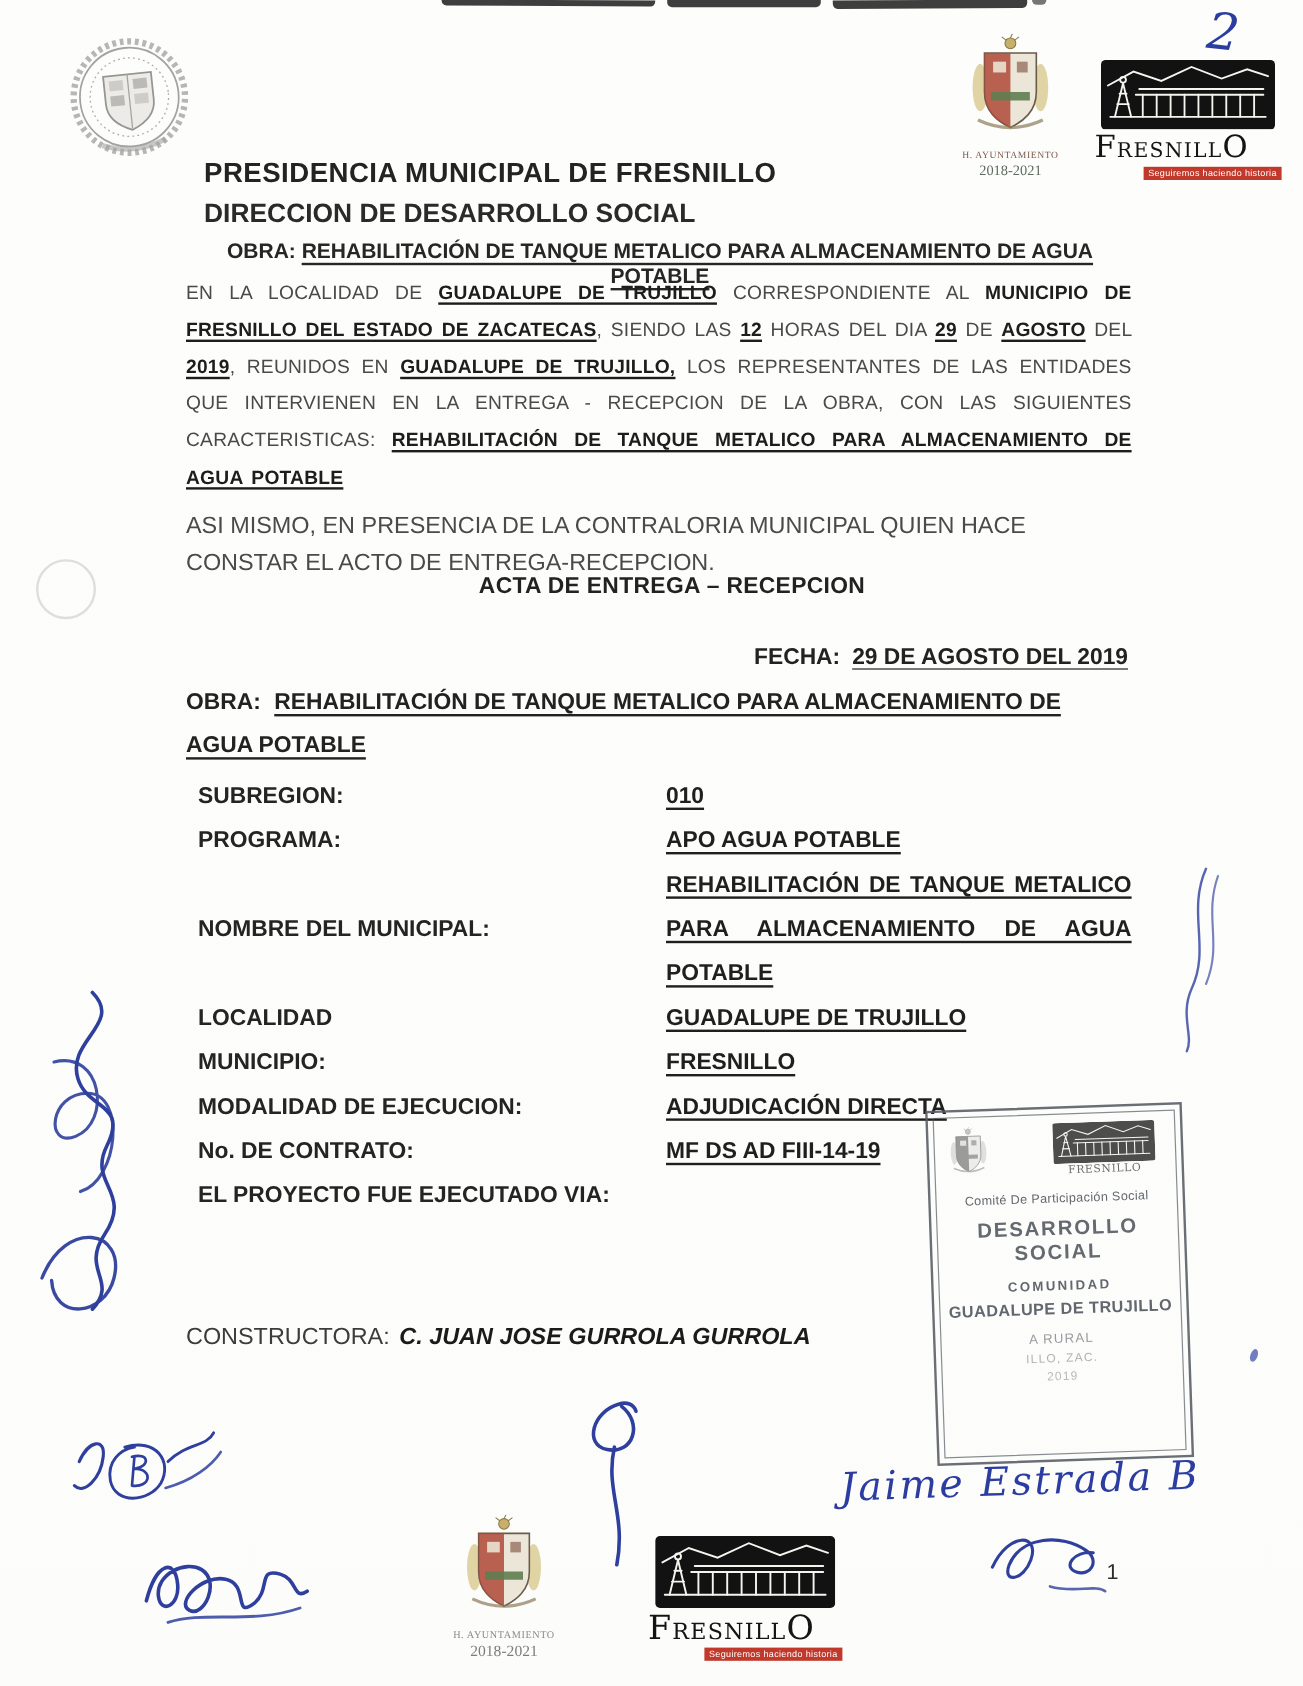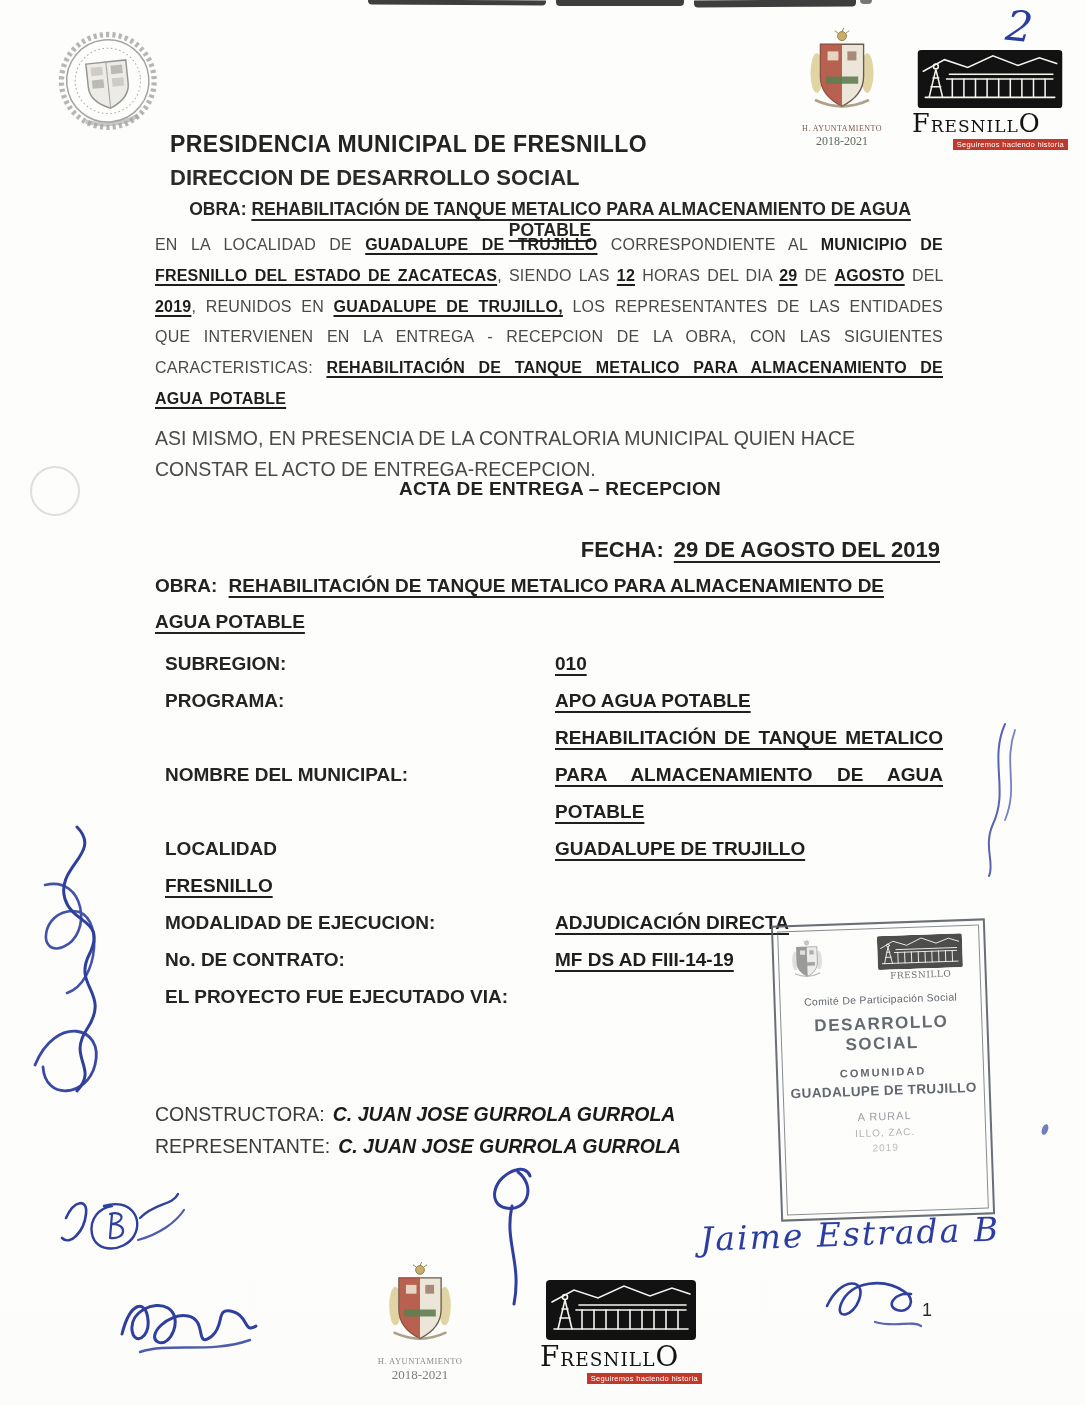--- a/index.html
+++ b/index.html
@@ -43,21 +43,21 @@
   .obra-line { position:absolute; left:150px; top:199px; width:800px; text-align:center;
     font-size:17.5px; font-weight:bold; color:#262626; }
   .obra-line .obra-value, .obra2 .obra2-value { text-decoration:underline; text-underline-offset:4px; text-decoration-thickness:1.5px; }
   .intro { position:absolute; left:155px; top:230px; width:788px; font-size:16px;
     line-height:30.8px; text-align:justify; letter-spacing:.2px; word-spacing:2.5px; color:#4a4a4a; }
   .seg-b { font-weight:bold; color:#1d1d1d; }
   .seg-u { text-decoration:underline; text-underline-offset:3px; text-decoration-thickness:1.5px; }
   .para2 { position:absolute; left:155px; top:423px; width:788px; font-size:19.5px; line-height:31px; color:#4a4a4a; }
   .acta-heading { position:absolute; left:170px; top:478px; width:780px; text-align:center;
     font-size:19px; font-weight:bold; color:#222; letter-spacing:.3px; }
-  .fecha-line { position:absolute; right:146px; top:537px; font-size:22px; font-weight:bold; color:#222; }
+  .fecha-line { position:absolute; right:146px; top:537px; font-size:19px; font-weight:bold; color:#222; }
   .fecha-line .fecha-value { text-decoration:underline; text-underline-offset:4px; margin-left:10px; }
   .obra2 { position:absolute; left:155px; top:568px; width:772px; font-size:19px;
     font-weight:bold; color:#222; line-height:36px; }
   .obra2 .obra-label { margin-right:6px; }
   
   .details { position:absolute; left:165px; top:645px; width:778px; }
   .detail-row { display:flex; align-items:center; min-height:37px; }
   .detail-label { width:390px; flex-shrink:0; font-size:19px; font-weight:bold; color:#242424; }
   .detail-value { flex:1; font-size:19px; font-weight:bold; color:#1f1f1f;
     text-decoration:underline; text-underline-offset:4px; text-decoration-thickness:1.5px; }
@@ -226,42 +226,40 @@
     </div>
     <div class="detail-row">
       <div class="detail-label">NOMBRE DEL MUNICIPAL:</div>
       <div class="detail-value multiline">REHABILITACIÓN DE TANQUE METALICO PARA ALMACENAMIENTO DE AGUA POTABLE</div>
     </div>
     <div class="detail-row">
       <div class="detail-label">LOCALIDAD</div>
       <div class="detail-value">GUADALUPE DE TRUJILLO</div>
     </div>
     <div class="detail-row">
+      <div class="detail-label">MUNICIPIO:</div>
       <div class="detail-value">FRESNILLO</div>
     </div>
     <div class="detail-row">
       <div class="detail-label">MODALIDAD DE EJECUCION:</div>
       <div class="detail-value">ADJUDICACIÓN DIRECTA</div>
     </div>
     <div class="detail-row">
       <div class="detail-label">No. DE CONTRATO:</div>
       <div class="detail-value">MF DS AD FIII-14-19</div>
     </div>
     <div class="detail-row">
       <div class="detail-label">EL PROYECTO FUE EJECUTADO VIA:</div>
       <div class="detail-value"></div>
     </div>
   </div>
 
   <div class="parties">
     <div class="party-line">
       <span>CONSTRUCTORA:</span><span class="party-name">C. JUAN JOSE GURROLA GURROLA</span>
-    </div>
-    <div class="party-line">
-      <span>REPRESENTANTE:</span><span class="party-name">C. JUAN JOSE GURROLA GURROLA</span>
     </div>
   </div>
 
   <div class="stamp">
     <div class="stamp-inner">
       <div class="stamp-logos">
         <svg class="stamp-crest" viewBox="0 0 80 100">
             <use href="#sym-crest"></use>
           </svg>
         <div class="stamp-fres">

